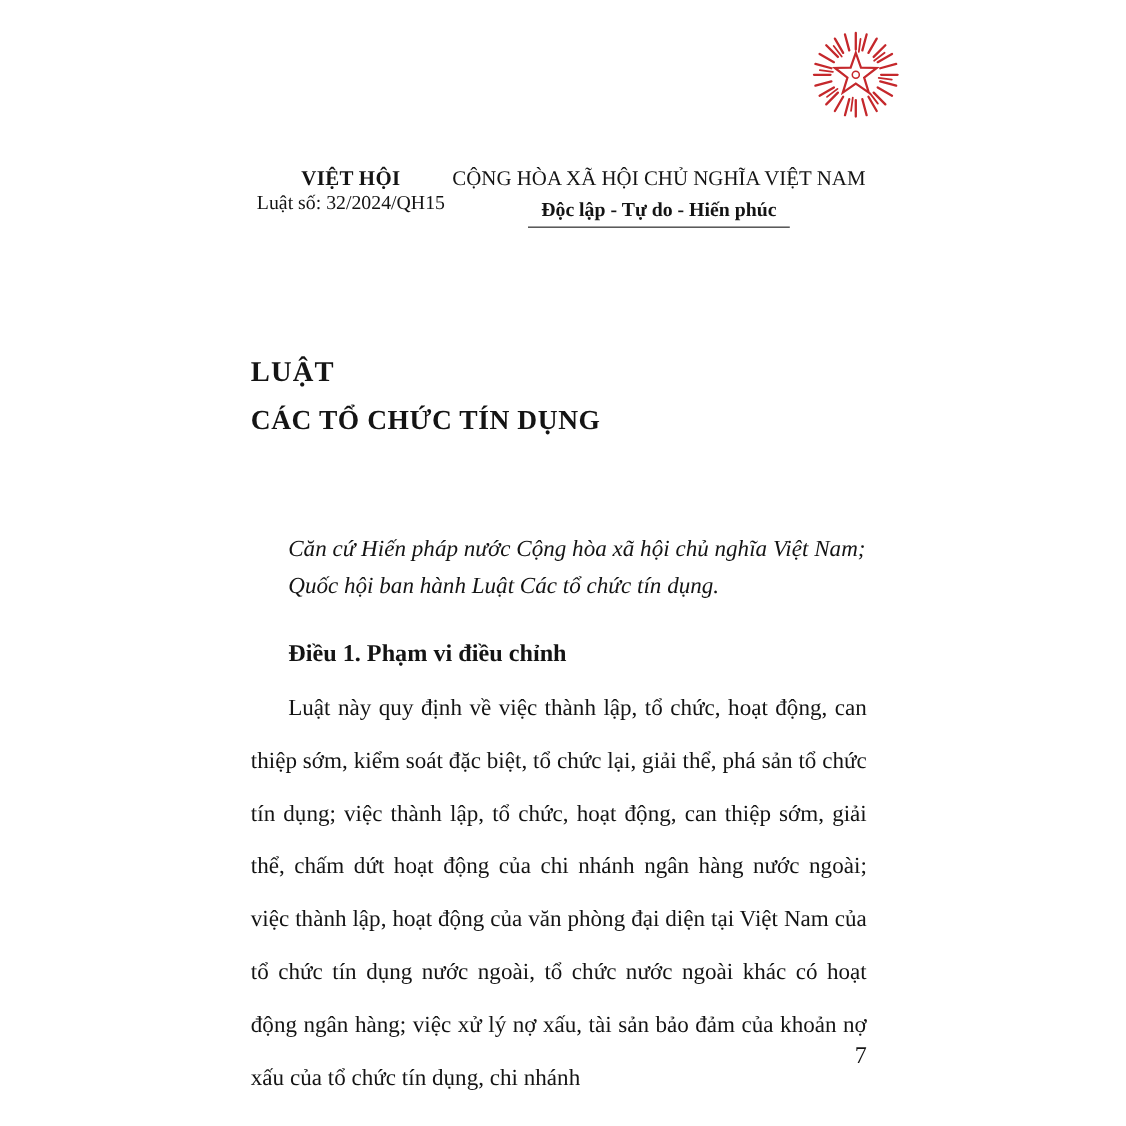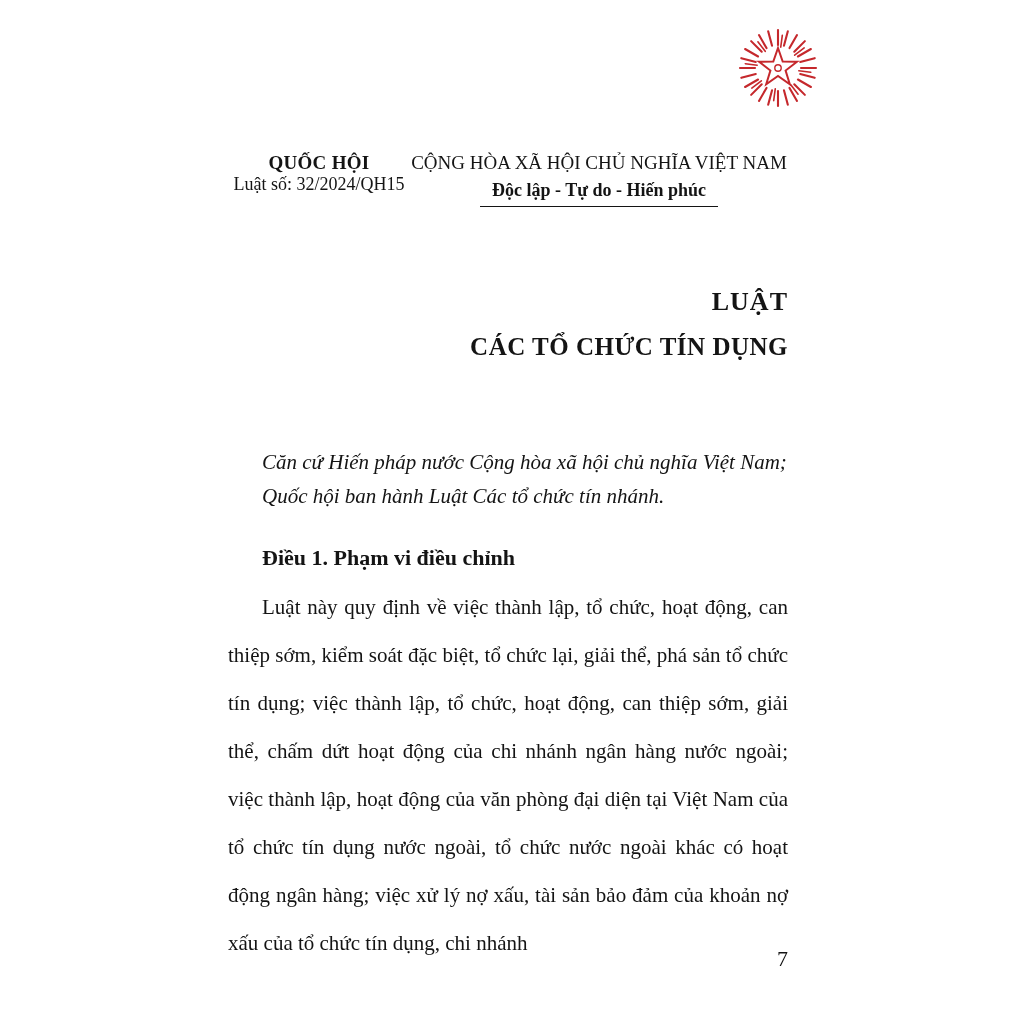--- a/index.html
+++ b/index.html
@@ -18,21 +18,21 @@
 
   .header-row { display: flex; align-items: flex-start; }
   .header-left { flex: 0 0 182px; text-align: center; }
   .header-right { flex: 1; text-align: center; }
   .org { font-weight: bold; font-size: 19px; letter-spacing: 0.3px; }
   .law-no { font-size: 18px; }
   .nation { font-weight: normal; font-size: 19px; white-space: nowrap; }
   .motto { font-weight: bold; font-size: 18px; margin-top: 6px; }
   .motto-rule { width: 238px; height: 0; border-top: 1.6px solid #141414; margin: 5px auto 0 auto; }
 
-  .law-title { text-align: right; margin-top: 80px; }
+  .law-title { text-align: left; margin-top: 116px; }
   .t1 { font-weight: bold; font-size: 26px; letter-spacing: 1px; }
   .t2 { font-weight: bold; font-size: 25px; margin-top: 16px; letter-spacing: 0.5px; }
 
   .preamble {
     margin: 0; font-style: italic; font-size: 21px;
     line-height: 34px; text-align: justify; text-indent: 34px;
   }
   .preamble.first { margin-top: 84px; }
 
   .chapter { margin-top: 46px; text-align: center; font-weight: bold; font-style: italic; font-size: 22px; }
@@ -95,37 +95,37 @@
       <use href="#ray2" transform="rotate(277.5 42 42)"></use>
       <use href="#ray2" transform="rotate(322.5 42 42)"></use>
       <path d="M42 22 L46.7 35.5 L61 35.8 L49.6 44.5 L53.8 58.2 L42 50 L30.2 58.2 L34.4 44.5 L23 35.8 L37.3 35.5 Z" fill="none" stroke="#c5282c" stroke-width="2"></path>
       <circle cx="42" cy="42" r="3.2" fill="none" stroke="#c5282c" stroke-width="1.4"></circle>
     </svg>
   </div>
 
   <div class="content">
     <div class="header-row">
       <div class="header-left">
-        <div class="org">QUỐC HỘI</div>
+        <div class="org">VIỆT HỘI</div>
         <div class="law-no">Luật số: 32/2024/QH15</div>
       </div>
       <div class="header-right">
         <div class="nation">CỘNG HÒA XÃ HỘI CHỦ NGHĨA VIỆT NAM</div>
         <div class="motto">Độc lập - Tự do - Hiến phúc</div>
         <div class="motto-rule"></div>
       </div>
     </div>
 
     <div class="law-title">
       <div class="t1">LUẬT</div>
       <div class="t2">CÁC TỔ CHỨC TÍN DỤNG</div>
     </div>
 
     <p class="preamble first">Căn cứ Hiến pháp nước Cộng hòa xã hội chủ nghĩa Việt Nam;</p>
-    <p class="preamble">Quốc hội ban hành Luật Các tổ chức tín nhánh.</p>
+    <p class="preamble">Quốc hội ban hành Luật Các tổ chức tín dụng.</p>
 
 
     <p class="article-heading">Điều 1. Phạm vi điều chỉnh</p>
     <p class="article-body">Luật này quy định về việc thành lập, tổ chức, hoạt động, can thiệp sớm, kiểm soát đặc biệt, tổ chức lại, giải thể, phá sản tổ chức tín dụng; việc thành lập, tổ chức, hoạt động, can thiệp sớm, giải thể, chấm dứt hoạt động của chi nhánh ngân hàng nước ngoài; việc thành lập, hoạt động của văn phòng đại diện tại Việt Nam của tổ chức tín dụng nước ngoài, tổ chức nước ngoài khác có hoạt động ngân hàng; việc xử lý nợ xấu, tài sản bảo đảm của khoản nợ xấu của tổ chức tín dụng, chi nhánh</p>
   </div>
 
   <div class="page-number">7</div>
 
 </div>
 

